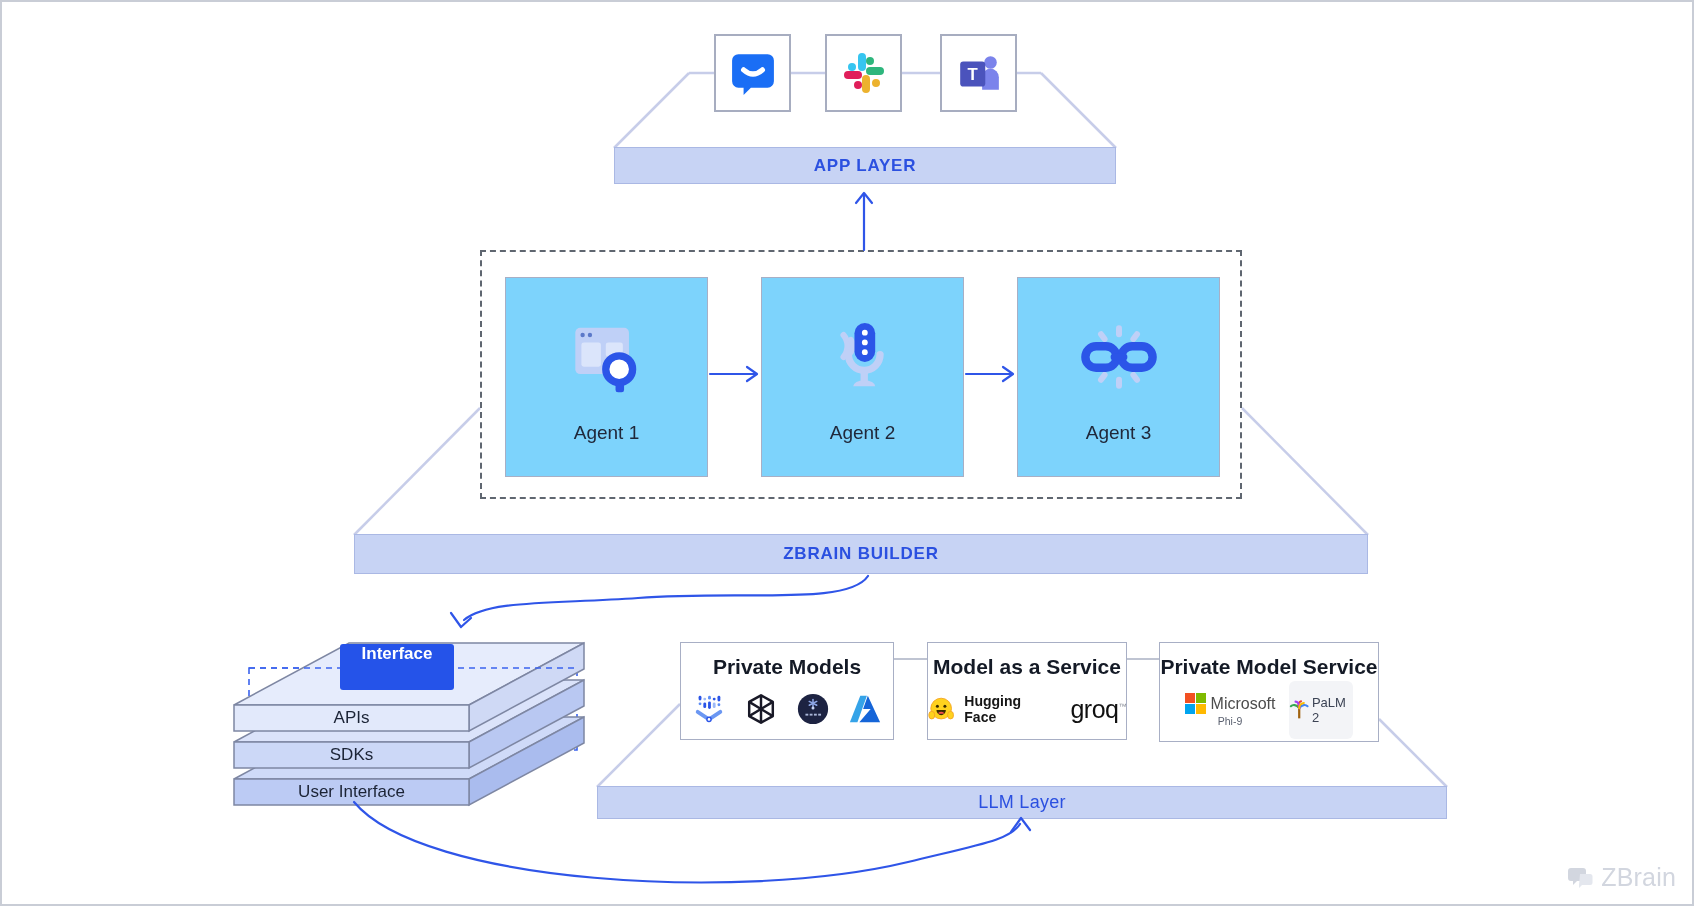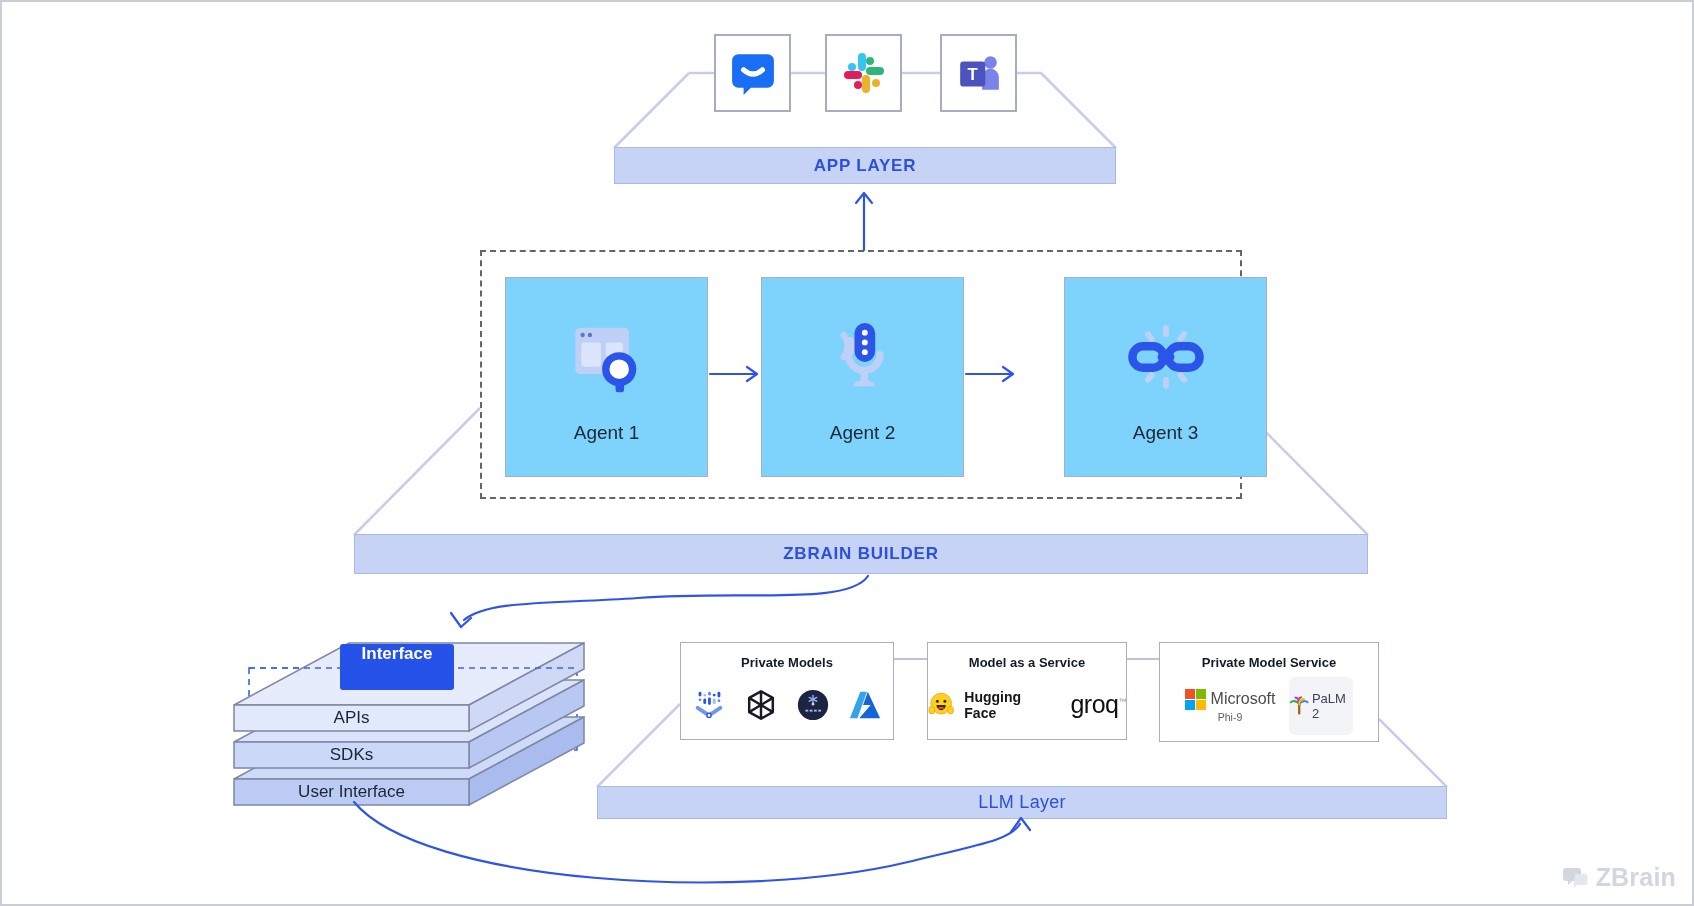--- a/index.html
+++ b/index.html
@@ -26,38 +26,38 @@
   .agent-icon{flex:1;display:flex;align-items:center;justify-content:center;padding-top:14px;}
   .agent-label{font-size:19px;color:#20283a;margin-bottom:32px;}
   
   .slab-label{position:absolute;z-index:2;width:235px;left:232px;text-align:center;
               font-size:17px;font-weight:500;color:#1b2335;}
   #interface-btn{position:absolute;left:338px;top:642px;width:114px;height:46px;background:#2553e9;z-index:4;
                  display:flex;align-items:flex-start;justify-content:center;color:#fff;font-size:17px;font-weight:600;border-radius:3px;}
   
   .llm-box{position:absolute;background:#fff;border:1.5px solid #a8afc5;box-sizing:border-box;z-index:2;
            display:flex;flex-direction:column;align-items:center;}
-  .llm-title{font-size:13px;font-weight:600;color:#141a26;margin-top:12px;}
+  .llm-title{font-size:21px;font-weight:600;color:#141a26;margin-top:12px;}
   .logo-row{flex:1;display:flex;align-items:center;justify-content:center;gap:18px;}
   #private-models{left:678px;top:640px;width:214px;height:98px;}
   #model-service{left:925px;top:640px;width:200px;height:98px;}
   #private-model-service{left:1157px;top:640px;width:220px;height:100px;}
   .hf-wordmark{font-size:14px;font-weight:800;color:#161616;margin-left:4px;}
   .groq-wordmark{font-size:25px;font-weight:500;color:#101010;letter-spacing:-.5px;margin-left:10px;}
   .groq-tm{font-size:8px;color:#8a8f99;vertical-align:super;}
   .ms-block{display:flex;flex-direction:column;align-items:center;}
   .ms-row{display:flex;align-items:center;gap:5px;}
   .ms-wordmark{font-size:16px;font-weight:400;color:#4c4c4c;}
   .ms-sub{font-size:10.5px;color:#5b6170;margin-top:1px;}
   .palm-card{width:64px;height:58px;background:#f3f4f7;border-radius:6px;display:flex;flex-direction:row;
              align-items:center;justify-content:center;gap:2px;}
   .palm-label{font-size:13px;color:#3c4354;}
   
   #watermark{position:absolute;right:16px;bottom:12px;display:flex;align-items:center;gap:7px;z-index:2;}
-  #watermark span{font-size:25px;font-weight:700;color:#d2d6df;letter-spacing:.2px;}
+  #watermark span{font-size:25px;font-weight:400;color:#d2d6df;letter-spacing:.2px;}
 </style>
 </head>
 <body>
 
 <div id="canvas">
 
   <svg id="under-svg" width="1694" height="906" viewBox="0 0 1694 906">
 
     <line x1="612" y1="146" x2="687" y2="71" stroke="#c7cde9" stroke-width="2.5"></line>
     <line x1="1114" y1="146" x2="1039" y2="71" stroke="#c7cde9" stroke-width="2.5"></line>
@@ -148,21 +148,21 @@
         <line x1="33" y1="44" x2="33" y2="52" stroke="#bfd0f7" stroke-width="6" stroke-linecap="round"></line>
         <path d="M24,56 a9,5 0 0 1 18,0 z" fill="#bfd0f7"></path>
         <rect x="25" y="4" width="17" height="32" rx="8.5" fill="#2b55e8"></rect>
         <circle cx="33.5" cy="12" r="2.4" fill="#ffffff"></circle>
           <circle cx="33.5" cy="20" r="2.4" fill="#ffffff"></circle>
           <circle cx="33.5" cy="28" r="2.4" fill="#ffffff"></circle>
       </svg>
     </div>
     <div class="agent-label">Agent 2</div>
   </div>
-  <div class="agent-card" style="left:1062px;">
+  <div class="agent-card" style="left:1015px;">
     <div class="agent-icon">
       <svg width="84" height="78" viewBox="0 0 70 64">
         <g stroke="#bfd0f7" stroke-width="5" stroke-linecap="round">
           <line x1="35" y1="8" x2="35" y2="13"></line>
             <line x1="20" y1="13" x2="23" y2="17"></line>
             <line x1="50" y1="13" x2="47" y2="17"></line>
           <line x1="35" y1="51" x2="35" y2="56"></line>
             <line x1="20" y1="51" x2="23" y2="47"></line>
             <line x1="50" y1="51" x2="47" y2="47"></line>
         </g>

